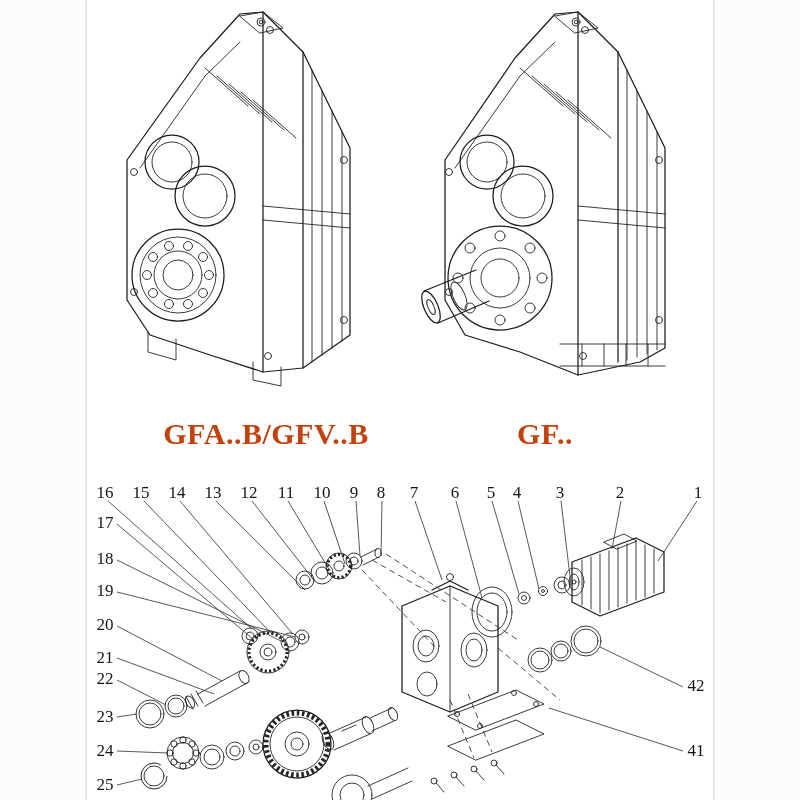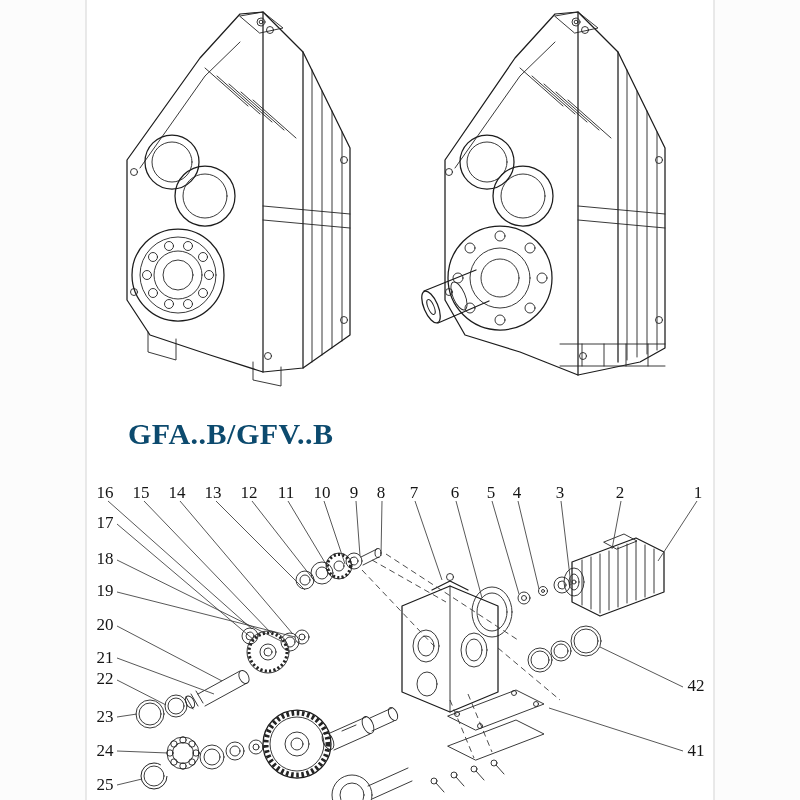--- a/index.html
+++ b/index.html
@@ -8,21 +8,21 @@
   .ln{fill:none;stroke:#1c1c1c;stroke-width:1.25;stroke-linejoin:round;stroke-linecap:round;}
   .thin{fill:none;stroke:#242424;stroke-width:0.9;stroke-linejoin:round;stroke-linecap:round;}
   .dash{fill:none;stroke:#3a3a3a;stroke-width:0.9;stroke-dasharray:6 4;}
   .teeth{fill:none;stroke:#242424;stroke-width:3;stroke-dasharray:2.2 2.2;}
   .teeth-big{fill:none;stroke:#242424;stroke-width:5;stroke-dasharray:2.6 2.6;}
   .gap{fill:none;stroke:#242424;stroke-width:1;stroke-dasharray:68 14;}
   .leader{stroke:#3a3a3a;stroke-width:0.85;fill:none;}
   .edge{stroke:#e2e2e2;stroke-width:1.5;}
   text.callout{font-family:"Liberation Serif",serif;font-size:17px;fill:#151515;}
   .model-label{position:absolute;font-family:"Liberation Serif",serif;font-weight:700;
-               font-size:30px;color:#0c4a6e;text-align:left;letter-spacing:.5px;}
+               font-size:30px;color:#c2410c;text-align:center;letter-spacing:.5px;}
   .side-strip{position:absolute;top:0;height:800px;background:#fcfcfc;}
 </style>
 </head>
 <body>
 
 <div class="page">
 
   <div class="side-strip" style="left:0;width:86px"></div>
   <div class="side-strip" style="left:714px;width:86px"></div>
 
@@ -344,14 +344,15 @@
         <text x="105" y="684" text-anchor="middle" class="callout">22</text>
         <text x="105" y="722" text-anchor="middle" class="callout">23</text>
         <text x="105" y="756" text-anchor="middle" class="callout">24</text>
         <text x="105" y="790" text-anchor="middle" class="callout">25</text>
         <text x="696" y="691" text-anchor="middle" class="callout">42</text>
         <text x="696" y="756" text-anchor="middle" class="callout">41</text>
       </g>
   </svg>
 
   <div class="model-label" style="left:128px;top:417px;width:276px">GFA..B/GFV..B</div>
+  <div class="model-label" style="left:460px;top:417px;width:170px">GF..</div>
 
 </div>
 
 </body></html>

